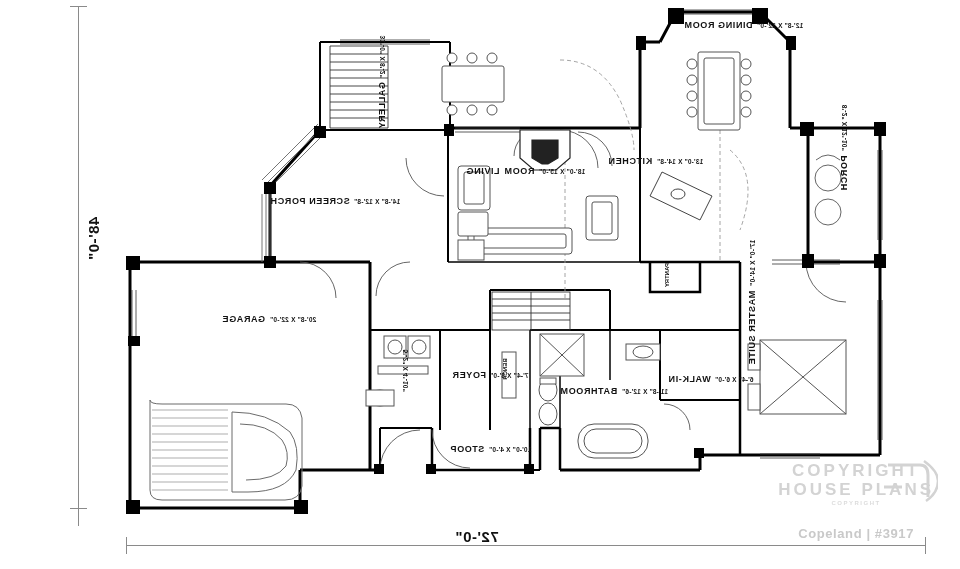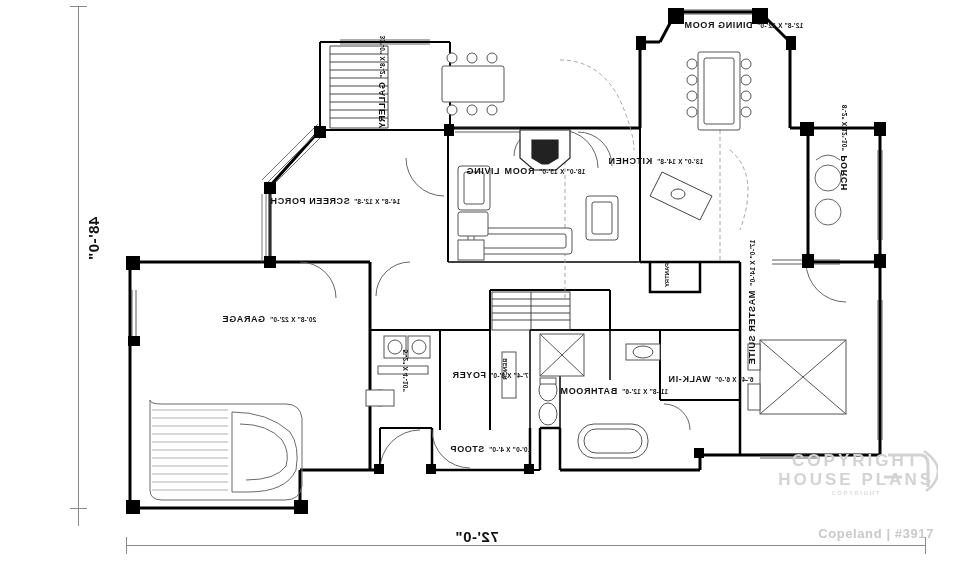--- a/index.html
+++ b/index.html
@@ -23,21 +23,21 @@
   .rlabel.vert{transform-origin:center;}
   .tiny{position:absolute;font-size:6px;font-weight:bold;white-space:nowrap;}
 
   .svgl{position:absolute;left:0;top:0;width:960px;height:569px;pointer-events:none;}
 
   
   #brand{position:absolute;right:26px;bottom:28px;text-align:center;}
   .brand-line{font-size:17px;letter-spacing:3px;color:#d3d3d3;font-weight:bold;
               line-height:1.12;font-family:"Liberation Sans",sans-serif;}
   .brand-cr{font-size:6px;letter-spacing:1.5px;color:#dcdcdc;font-weight:bold;margin-top:1px;}
-  .brand-title{font-size:13px;color:#c9c9c9;letter-spacing:.6px;margin-top:30px;font-weight:bold;text-align:right;}
+  .brand-title{font-size:13px;color:#c9c9c9;letter-spacing:.6px;margin-top:20px;font-weight:bold;}
   #brand-mark{position:absolute;right:-4px;top:-4px;}
 </style>
 </head>
 <body>
 
 <div id="plan-root">
 
   <div class="dim-line" style="left:78px;top:6px;width:1px;height:520px;"></div>
   <div class="dim-tick" style="left:70px;top:6px;width:17px;height:1px;"></div>
   <div class="dim-tick" style="left:70px;top:508px;width:17px;height:1px;"></div>

